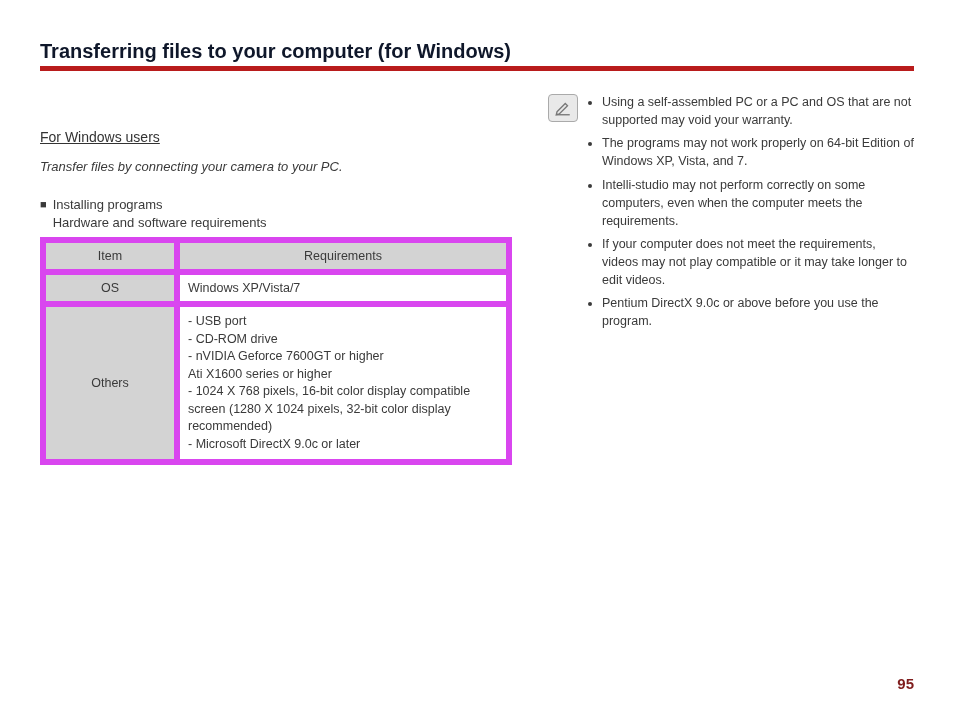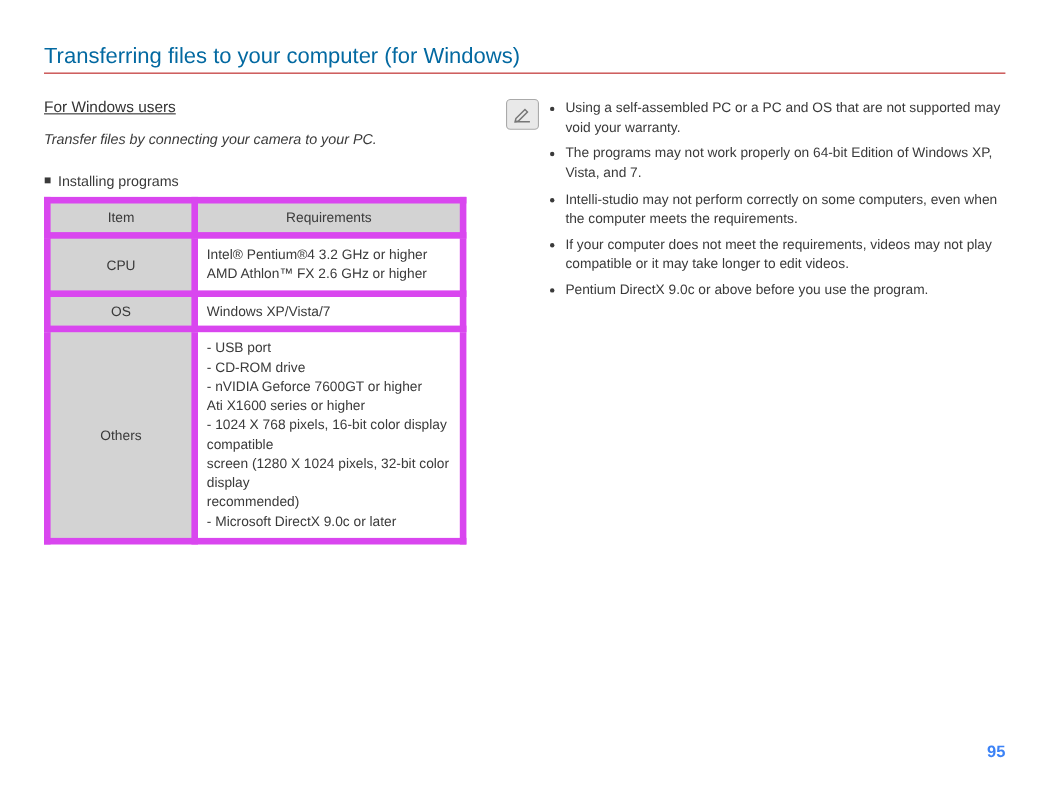--- a/index.html
+++ b/index.html
@@ -8,33 +8,34 @@
     font-family: Arial, Helvetica, sans-serif;
     color: #3a3a3a;
     width: 954px;
     height: 720px;
     box-sizing: border-box;
     position: relative;
     background: #fff;
   }
   h1.page-title {
     font-size: 20px;
-    font-weight: normal;
+    font-weight: bold;
     margin: 0 0 4px 0;
     padding-bottom: 3px;
-    border-bottom: 1px solid #b91c1c;
-    color: #0369a1;
+    border-bottom: 5px solid #b91c1c;
+    color: #0f172a;
   }
   .columns {
     display: flex;
     gap: 36px;
     margin-top: 22px;
   }
   .col-left {
-    width: 384px;
+    width: 472px;
+    margin-top: 36px;
   }
   .col-right {
     flex: 1;
   }
   .section-heading {
     font-size: 14px;
     text-decoration: underline;
     margin: 0 0 14px 0;
     color: #333;
   }
@@ -106,57 +107,51 @@
     font-size: 12.5px;
     line-height: 1.45;
   }
   ul.notes li {
     margin-bottom: 5px;
   }
   .page-number {
     position: absolute;
     bottom: 28px;
     right: 40px;
-    color: #3b82f6;
+    color: #7f1d1d;
     font-size: 15px;
     font-weight: bold;
   }
 </style>
 </head>
 <body>
 
 <h1 class="page-title">Transferring files to your computer (for Windows)</h1>
 
 <div class="columns">
   <div class="col-left">
     <div class="section-heading">For Windows users</div>
     <p class="intro">Transfer files by connecting your camera to your PC.</p>
 
     <div class="subhead-row">
       <span class="bullet-sq">■</span>
       <span class="subhead-text">
         <span>Installing programs</span><br>
+        <span>Hardware and software requirements</span>
       </span>
     </div>
 
     <table class="req">
       <thead>
         <tr>
           <th>Item</th>
           <th>Requirements</th>
         </tr>
       </thead>
       <tbody>
-        <tr>
-          <td class="label">CPU</td>
-          <td>
-              <div class="others-list">Intel® Pentium®4 3.2 GHz or higher
-AMD Athlon™ FX 2.6 GHz or higher</div>
-            </td>
-        </tr>
         <tr>
           <td class="label">OS</td>
           <td>Windows XP/Vista/7</td>
         </tr>
         <tr>
           <td class="label">Others</td>
           <td>
               <div class="others-list">- USB port
 - CD-ROM drive
 - nVIDIA Geforce 7600GT or higher

